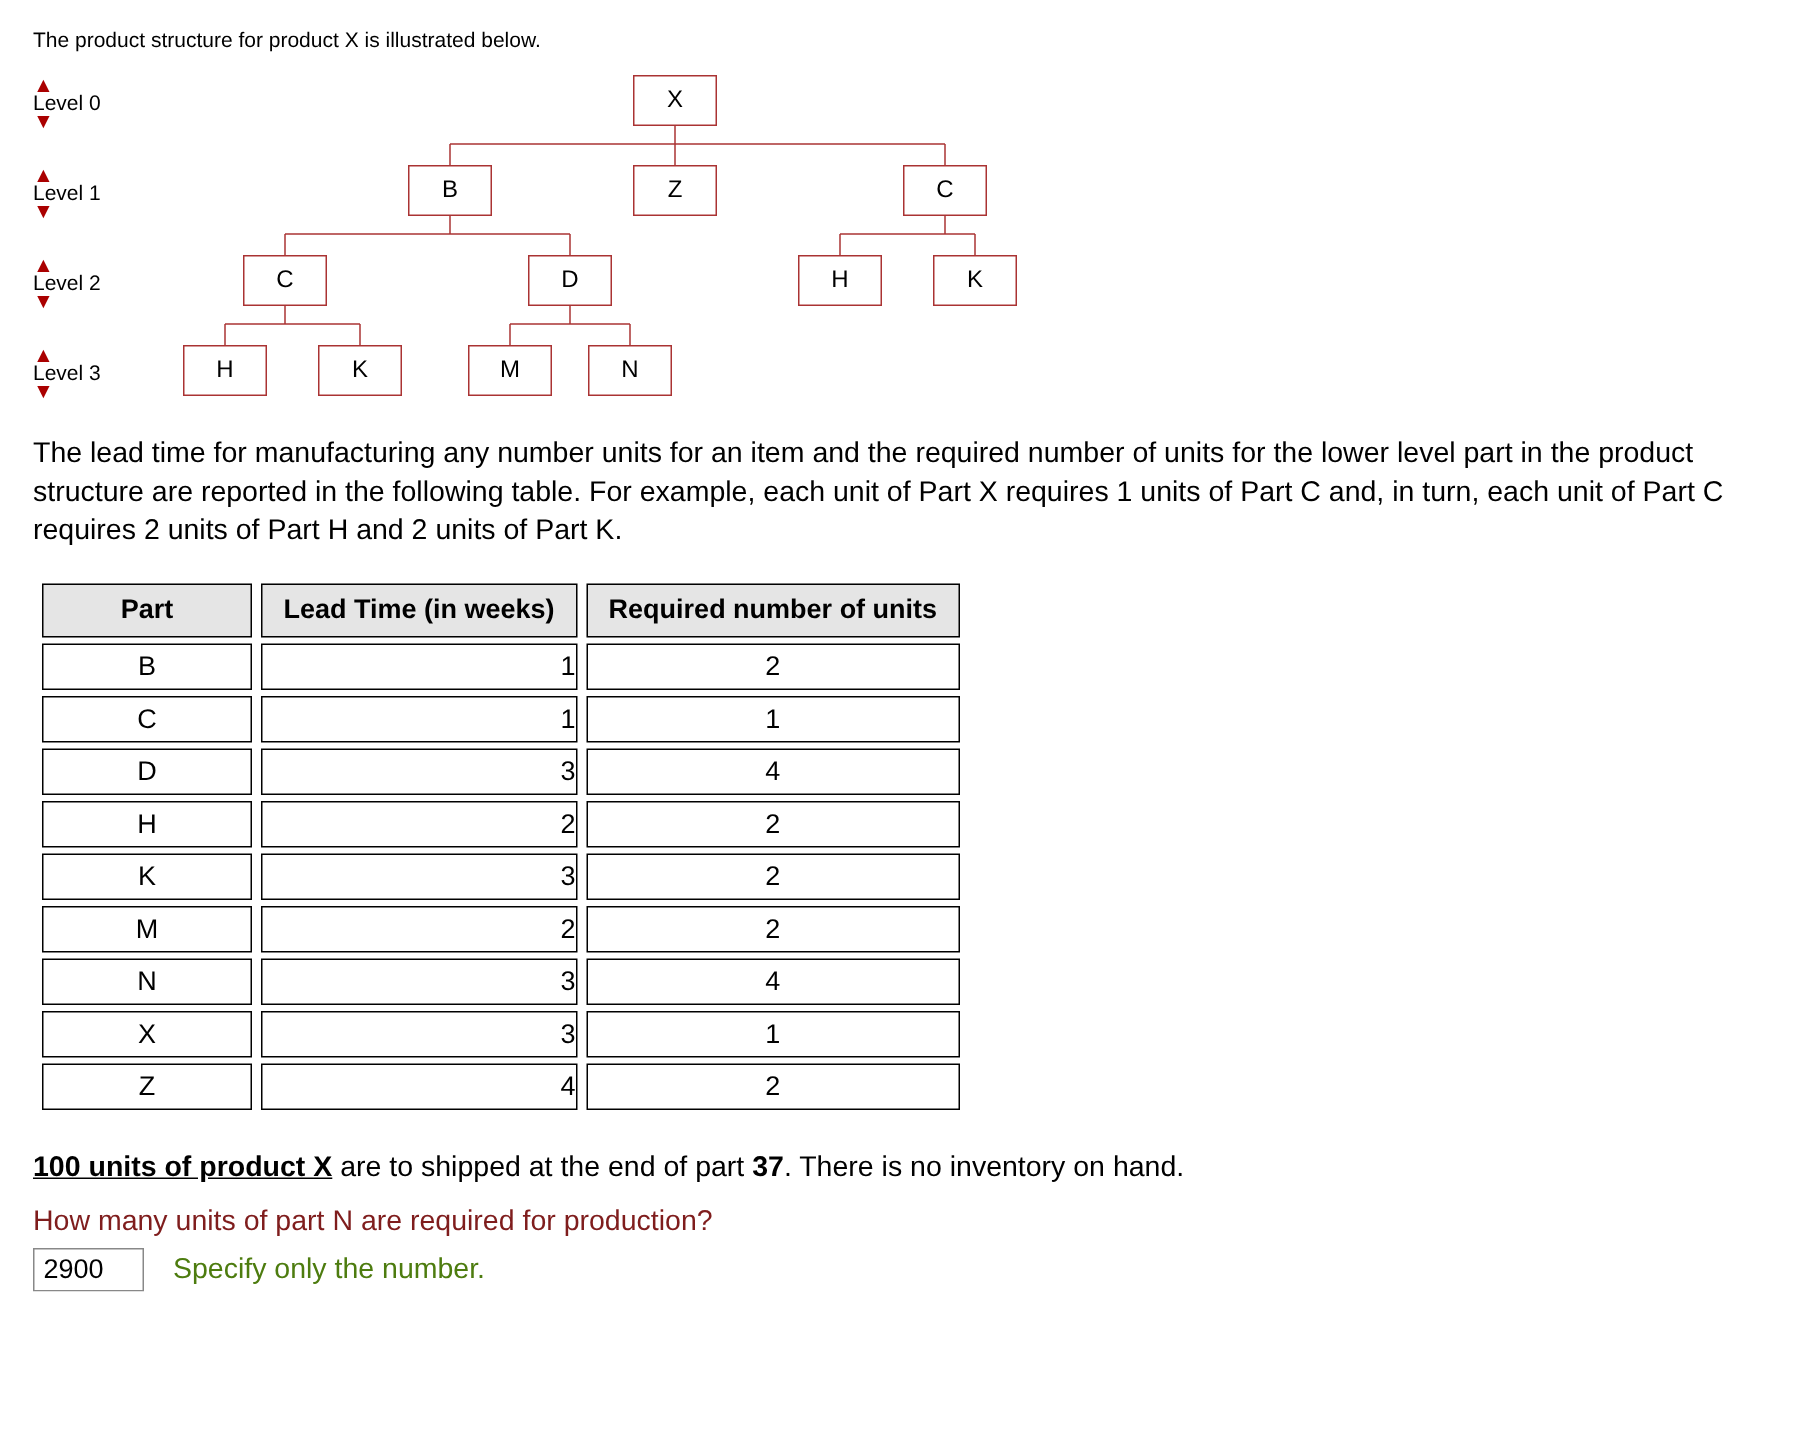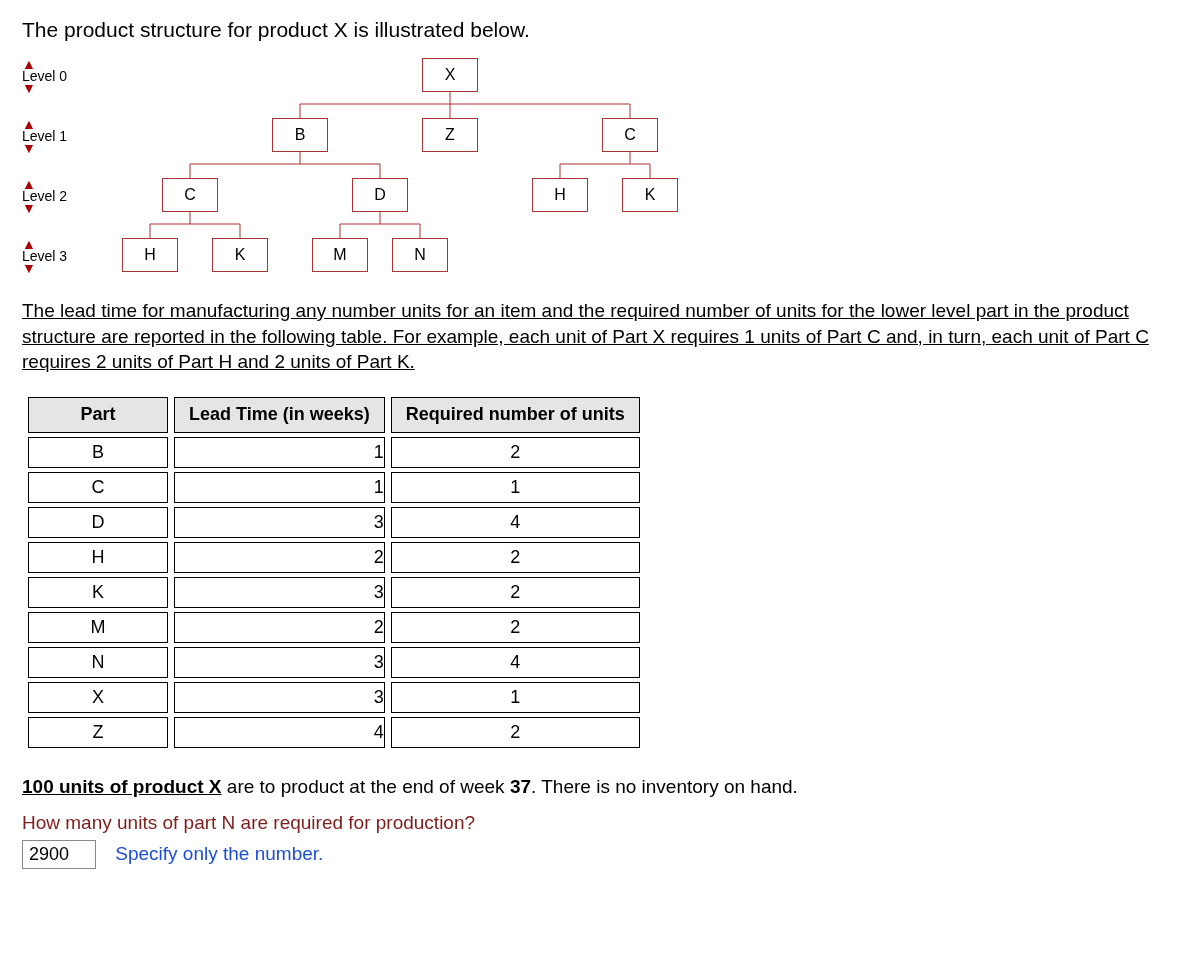--- a/index.html
+++ b/index.html
@@ -2,22 +2,22 @@
 <html><head>
 <meta charset="utf-8">
 <style>
   body {
     font-family: Arial, Helvetica, sans-serif;
     font-size: 18px;
     color: #000;
     margin: 18px 22px;
     width: 1160px;
   }
-  .intro { font-size: 21px; margin-bottom: 6px; }
-  .para { font-size: 19px; margin-top: 6px; line-height: 1.35; text-decoration: underline; }
+  .intro { font-size: 14px; margin-bottom: 6px; }
+  .para { font-size: 19px; margin-top: 6px; line-height: 1.35; }
 
   
   .tree-wrap { position: relative; height: 240px; margin: 4px 0 10px 0; }
   .leveltag {
     position: absolute; left: 0; width: 70px; text-align: left;
     font-size: 14px; color: #000;
   }
   .leveltag .arrow {
     display:block; line-height:8px; font-size:14px; color:#a00; text-align:left;
   }
@@ -49,21 +49,21 @@
 
   .ship { font-size: 19px; margin-top: 24px; }
   .ship b { font-weight: bold; }
   .ship .lead { text-decoration: underline; }
   .question { color: #7f1d1d; font-size: 19px; margin-top: 14px; }
   .answer-row { margin-top: 6px; font-size: 19px; }
   .ansbox {
     border: 1px solid #888; padding: 3px 6px; font-size: 18px;
     display:inline-block; min-width: 60px;
   }
-  .hint { color: #1d4ed8; margin-left: 14px; }
+  .hint { color: #4d7c0f; margin-left: 14px; }
 </style>
 </head>
 <body>
 
 <div class="intro">The product structure for product X is illustrated below.</div>
 
 <div class="tree-wrap" id="tree-wrap">
   <svg class="lines" id="tree-lines" width="700" height="240">
       <line x1="428" y1="44" x2="428" y2="56" stroke="#a33" stroke-width="1"></line>
       <line x1="278" y1="56" x2="608" y2="56" stroke="#a33" stroke-width="1"></line>
@@ -158,21 +158,21 @@
       </tr>
       <tr>
         <td class="part">Z</td>
         <td class="lead">4</td>
         <td class="req">2</td>
       </tr>
     </tbody>
 </table>
 
 <div class="ship">
-  <b><span class="lead">100 units of product X</span></b><span> are to product at the end of week </span><b>37</b><span>. There is no inventory on hand.</span>
+  <b><span class="lead">100 units of product X</span></b><span> are to shipped at the end of part </span><b>37</b><span>. There is no inventory on hand.</span>
 </div>
 
 <div class="question">How many units of part N are required for production?</div>
 
 <div class="answer-row">
   <span class="ansbox">2900</span>
   <span class="hint">Specify only the number.</span>
 </div>
 
 </body></html>

